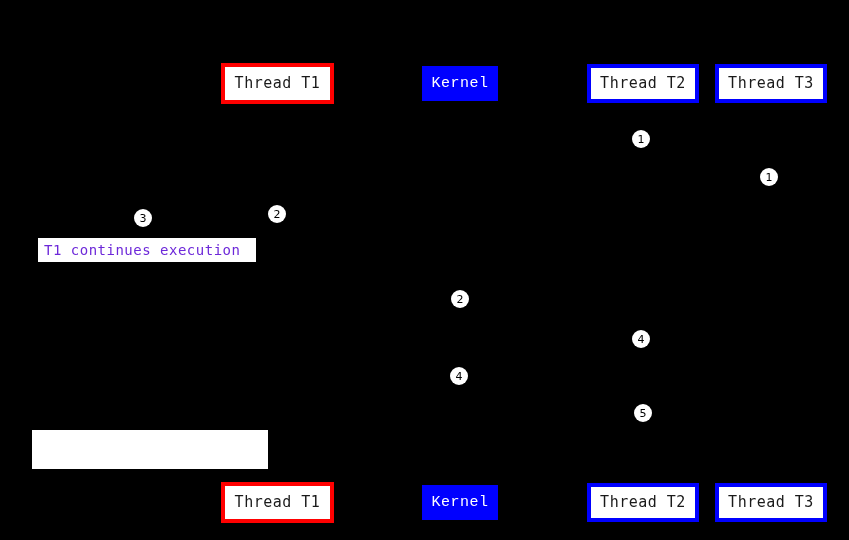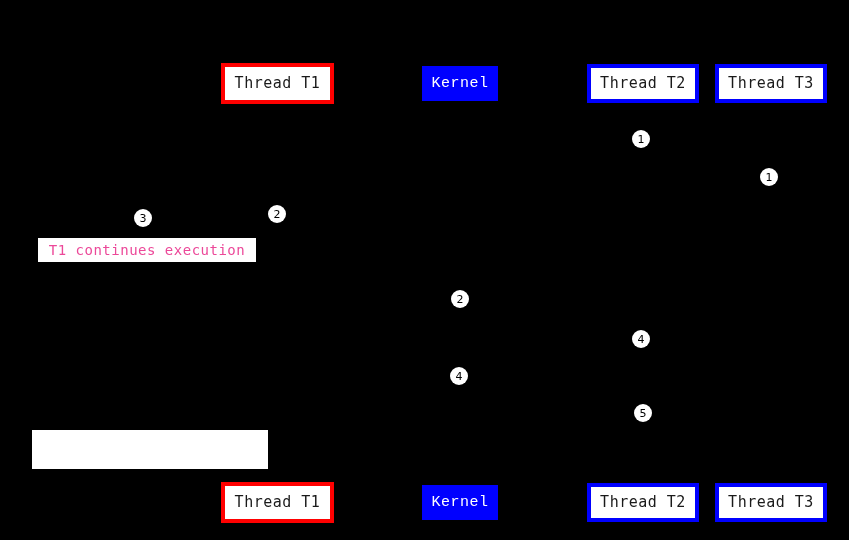--- a/index.html
+++ b/index.html
@@ -76,25 +76,25 @@
     font-size: 11px;
     line-height: 1;
     font-weight: 400;
   }
 
   
   .note {
     position: absolute;
     box-sizing: border-box;
     background: #ffffff;
-    color: #ec4899;
+    color: #6d28d9;
     border: 1px solid #000000;
     display: flex;
     align-items: center;
-    justify-content: center;
+    justify-content: flex-start;
     font-family: "DejaVu Sans Mono", "Liberation Mono", monospace;
     font-size: 14px;
     letter-spacing: 0.5px;
     white-space: nowrap;
     padding: 0 6px;
     line-height: 1;
   }
   .note.blank {
     border: none;
     padding: 0;

